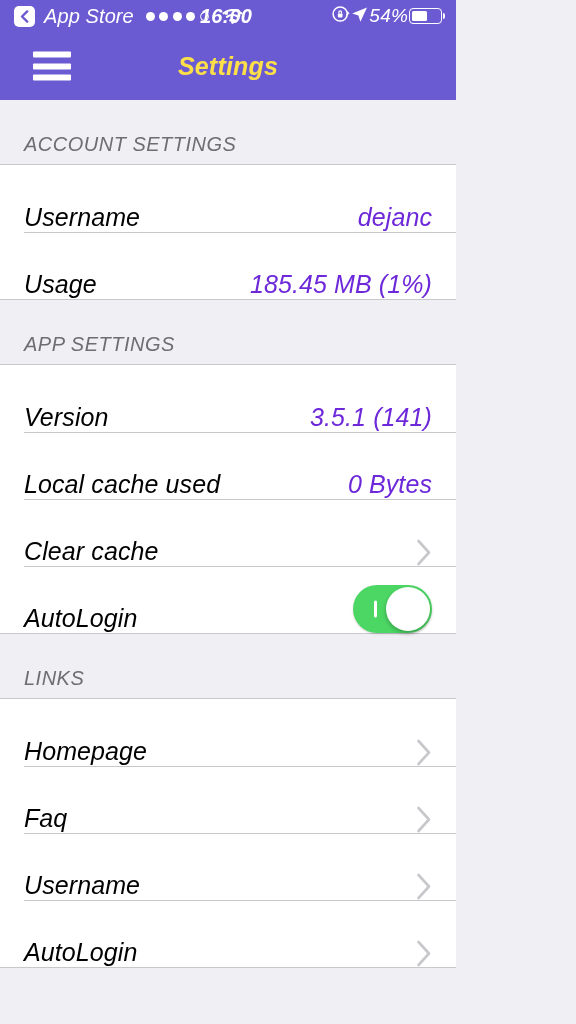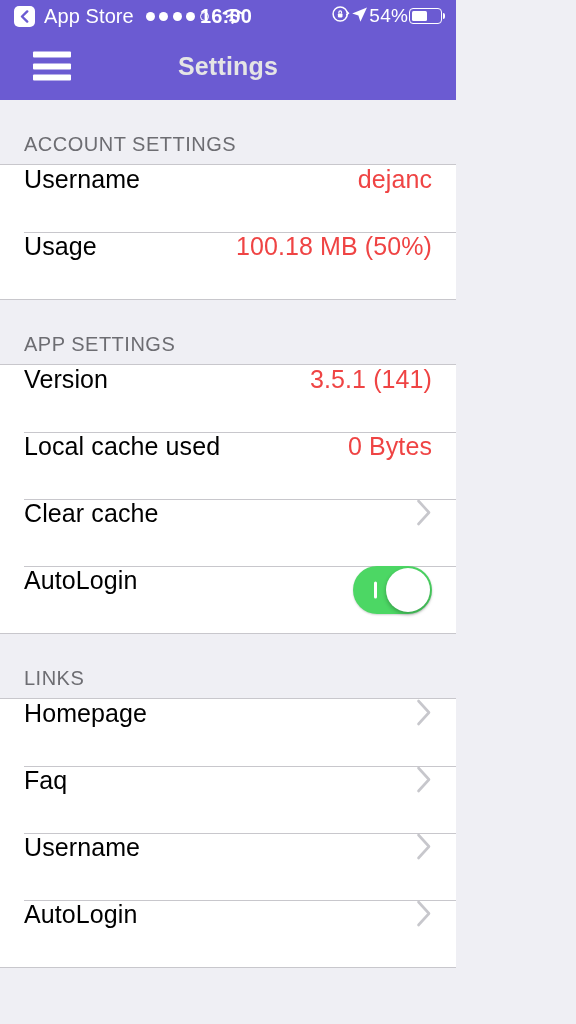--- a/index.html
+++ b/index.html
@@ -3,21 +3,21 @@
 <meta charset="utf-8">
 <style>
   * { margin:0; padding:0; box-sizing:border-box; }
   html, body {
     width:576px; height:1024px;
     background:#EFEFF4;
     font-family:"Liberation Sans", sans-serif;
     -webkit-font-smoothing:antialiased;
     overflow:hidden;
   }
-  #app { position:relative; width:456px; height:1024px; background:#EFEFF4; }
+  #app { position:relative; width:456px; height:1024px; background:#EFEFF4;font-style:italic; }
 
   
   .statusbar {
     height:32px; background:#6B5BD2; color:#fff;
     display:flex; align-items:center; position:relative;
     padding:0 14px;
   }
   .sb-left { display:flex; align-items:center; gap:9px; }
   .sb-back {
     width:21px; height:21px; background:#fff; border-radius:5px;
@@ -53,44 +53,44 @@
     display:flex; align-items:center;
   }
   .hamburger {
     position:absolute; left:33px; top:50%; transform:translateY(-50%);
     width:38px; height:29px; display:flex; flex-direction:column;
     justify-content:space-between; cursor:pointer;
   }
   .hamburger span { display:block; height:6px; background:#fff; border-radius:1px; }
   .nav-title {
     position:absolute; left:0; right:0; text-align:center;
-    color:#e5e5e5; font-size:25px; font-weight:700; letter-spacing:.2px;
+    color:#fde047; font-size:25px; font-weight:700; letter-spacing:.2px;
   }
 
   
   .section-header {
     height:64px; background:#EFEFF4;
     display:flex; align-items:flex-end; padding:0 0 8px 24px;
   }
   .section-header.first { height:64px; }
   .section-header span {
     font-size:20px; color:#6D6D72; letter-spacing:.5px; font-weight:400;text-align:right;
   }
   .group { background:#fff; border-top:1px solid #C8C7CC; border-bottom:1px solid #C8C7CC; }
   .row {
-    height:67px; background:#fff; display:flex; align-items:flex-start;
+    height:67px; background:#fff; display:flex; align-items:flex-end;
     padding:0 24px 0 24px; position:relative;
   }
   .row + .row::before {
     content:""; position:absolute; left:24px; right:0; top:0;
     height:1px; background:#C8C7CC;
   }
   .row-label { font-size:25px; color:#000; font-weight:400; letter-spacing:.1px; }
   .row-value {
-    margin-left:auto; font-size:25px; color:#ef4444; font-weight:400; letter-spacing:.1px;
+    margin-left:auto; font-size:25px; color:#6d28d9; font-weight:400; letter-spacing:.1px;
   }
   .chevron { margin-left:auto; display:flex; align-items:center; }
 
   
   .toggle {
     margin-left:auto; width:79px; height:48px; border-radius:24px;
     background:#4CD764; position:relative; display:flex; align-items:center;
     box-shadow:0 1px 2px rgba(0,0,0,.18);
   }
   .toggle-bar {
@@ -169,21 +169,21 @@
       <div class="section-header first">
         <span>ACCOUNT SETTINGS</span>
       </div>
       <div class="group">
         <div class="row">
           <span class="row-label">Username</span>
           <span class="row-value">dejanc</span>
         </div>
         <div class="row">
           <span class="row-label">Usage</span>
-          <span class="row-value">100.18 MB (50%)</span>
+          <span class="row-value">185.45 MB (1%)</span>
         </div>
       </div>
       <div class="section-header">
         <span>APP SETTINGS</span>
       </div>
       <div class="group">
         <div class="row">
           <span class="row-label">Version</span>
           <span class="row-value">3.5.1 (141)</span>
         </div>

